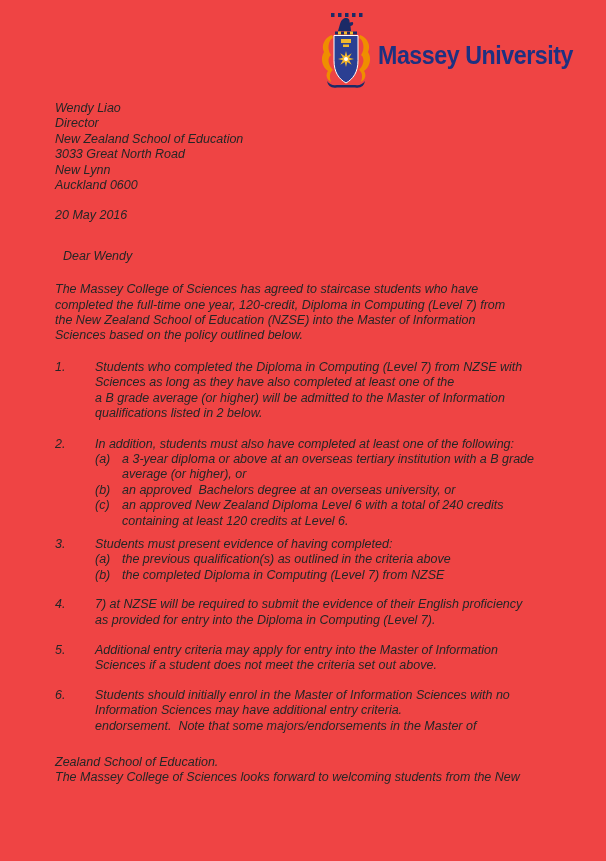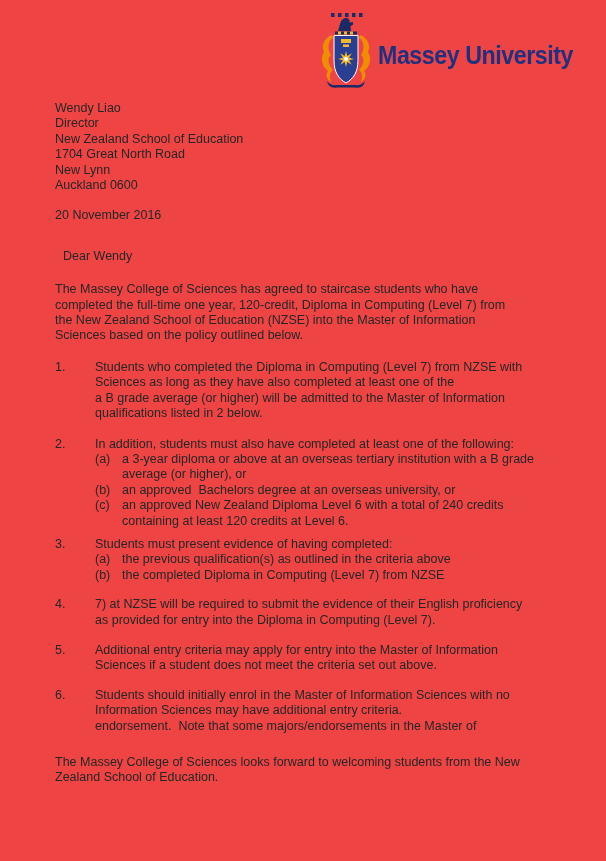--- a/index.html
+++ b/index.html
@@ -10,21 +10,21 @@
   
   .logo{position:absolute;left:319px;top:12px;width:250px;height:80px;}
   .crest{position:absolute;left:0;top:0;width:54px;height:78px;}
   .wordmark{
     position:absolute;left:59px;top:31px;
     font-weight:bold;font-size:25px;line-height:25px;color:#1e3181;
     letter-spacing:-0.5px;transform:scaleX(0.93);transform-origin:left top;white-space:pre;
   }
   
   .content{position:absolute;left:55px;top:101px;width:530px;}
-  .line{white-space:pre;}
+  .line{white-space:pre;font-style:italic;}
   .date{margin-top:15px;}
   .salutation{margin-top:25px;margin-left:8px;}
   .intro{margin-top:18px;}
   .item{display:flex;}
   .item:nth-child(1){margin-top:16px;}
   .item:nth-child(2){margin-top:15px;}
   .item:nth-child(3){margin-top:8px;}
   .item:nth-child(4){margin-top:14px;}
   .item:nth-child(5){margin-top:15px;}
   .item:nth-child(6){margin-top:14px;}
@@ -74,26 +74,26 @@
     </svg>
     <div class="wordmark">Massey University</div>
   </div>
 
   <div class="content">
 
     <div class="recipient">
         <div class="line">Wendy Liao</div>
         <div class="line">Director</div>
         <div class="line">New Zealand School of Education</div>
-        <div class="line">1704 Great North Road</div>
+        <div class="line">3033 Great North Road</div>
         <div class="line">New Lynn</div>
         <div class="line">Auckland 0600</div>
       </div>
 
-    <div class="date line">20 November 2016</div>
+    <div class="date line">20 May 2016</div>
 
     <div class="salutation line">Dear Wendy</div>
 
     <div class="intro">
         <div class="line">The Massey College of Sciences has agreed to staircase students who have</div>
         <div class="line">completed the full-time one year, 120-credit, Diploma in Computing (Level 7) from</div>
         <div class="line">the New Zealand School of Education (NZSE) into the Master of Information</div>
         <div class="line">Sciences based on the policy outlined below.</div>
       </div>
 
@@ -169,18 +169,18 @@
           <div class="num line">6.</div>
           <div class="itembody">
             <div class="line">Students should initially enrol in the Master of Information Sciences with no</div>
             <div class="line">Information Sciences may have additional entry criteria.</div>
             <div class="line">endorsement.  Note that some majors/endorsements in the Master of</div>
           </div>
         </div>
       </div>
 
     <div class="closing">
+        <div class="line">Zealand School of Education.</div>
         <div class="line">The Massey College of Sciences looks forward to welcoming students from the New</div>
-        <div class="line">Zealand School of Education.</div>
       </div>
 
   </div>
 </div>
 
 </body></html>

